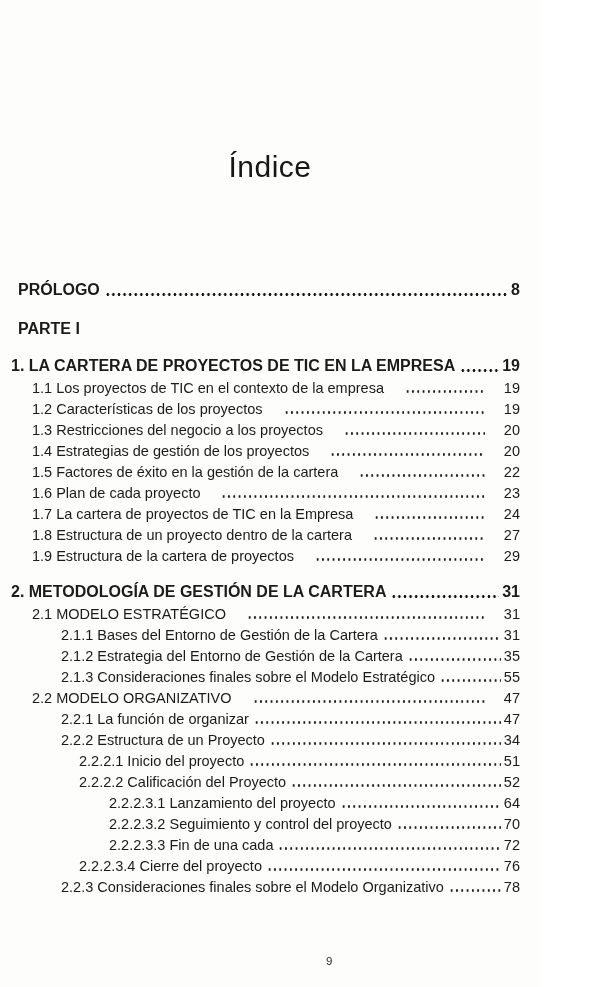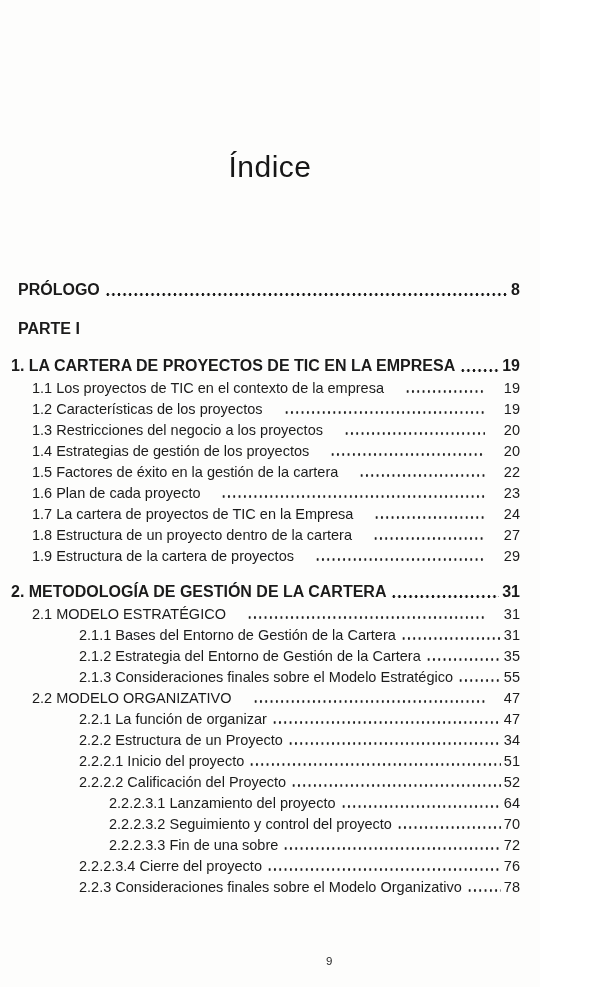--- a/index.html
+++ b/index.html
@@ -38,21 +38,21 @@
     white-space: nowrap;
   }
   .toc-row.bold {
     font-weight: 700;
     font-size: 16px;
   }
   
   .lvl-ch { margin-left: 11px; text-align: right; }
   .lvl-l0 { margin-left: 18px; margin-top: 45px; }
   .lvl-l1 { margin-left: 32px; gap: 16px; }
-  .lvl-l2 { margin-left: 79px; }
+  .lvl-l2 { margin-left: 61px; }
   .lvl-l3 { margin-left: 79px; }
   .lvl-l4 { margin-left: 109px; }
   
   .kind-part    { margin-top: 18px; }
   .kind-chapter { margin-top: 16px; }
   .toc-label {
     flex: 0 0 auto;
   }
   .toc-leader {
     flex: 1 1 auto;
@@ -201,21 +201,21 @@
     <span class="toc-label">2.2.2.3.1 Lanzamiento del proyecto</span>
     <span class="toc-leader"></span>
     <span class="toc-pageno">64</span>
   </div>
       <div class="toc-row lvl-l4 kind-entry">
     <span class="toc-label">2.2.2.3.2 Seguimiento y control del proyecto</span>
     <span class="toc-leader"></span>
     <span class="toc-pageno">70</span>
   </div>
       <div class="toc-row lvl-l4 kind-entry">
-    <span class="toc-label">2.2.2.3.3 Fin de una sobre</span>
+    <span class="toc-label">2.2.2.3.3 Fin de una cada</span>
     <span class="toc-leader"></span>
     <span class="toc-pageno">72</span>
   </div>
       <div class="toc-row lvl-l3 kind-entry">
     <span class="toc-label">2.2.2.3.4 Cierre del proyecto</span>
     <span class="toc-leader"></span>
     <span class="toc-pageno">76</span>
   </div>
       <div class="toc-row lvl-l2 kind-entry">
     <span class="toc-label">2.2.3 Consideraciones finales sobre el Modelo Organizativo</span>

